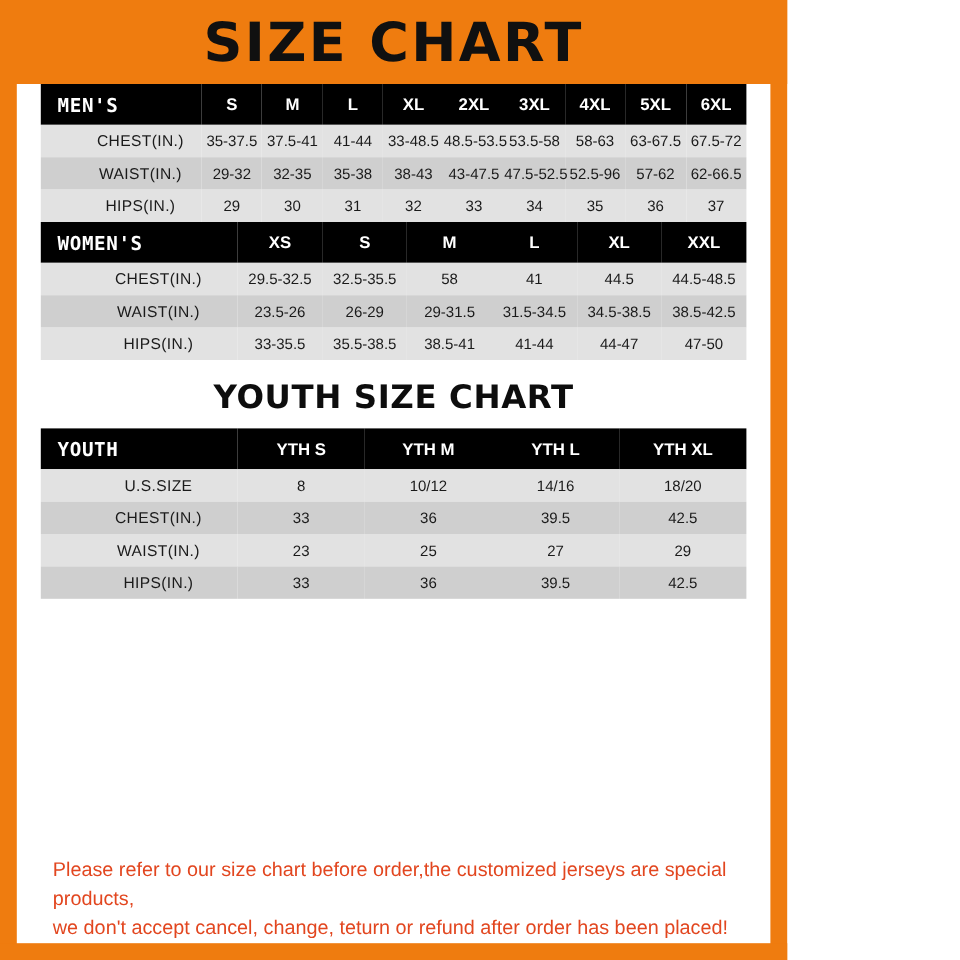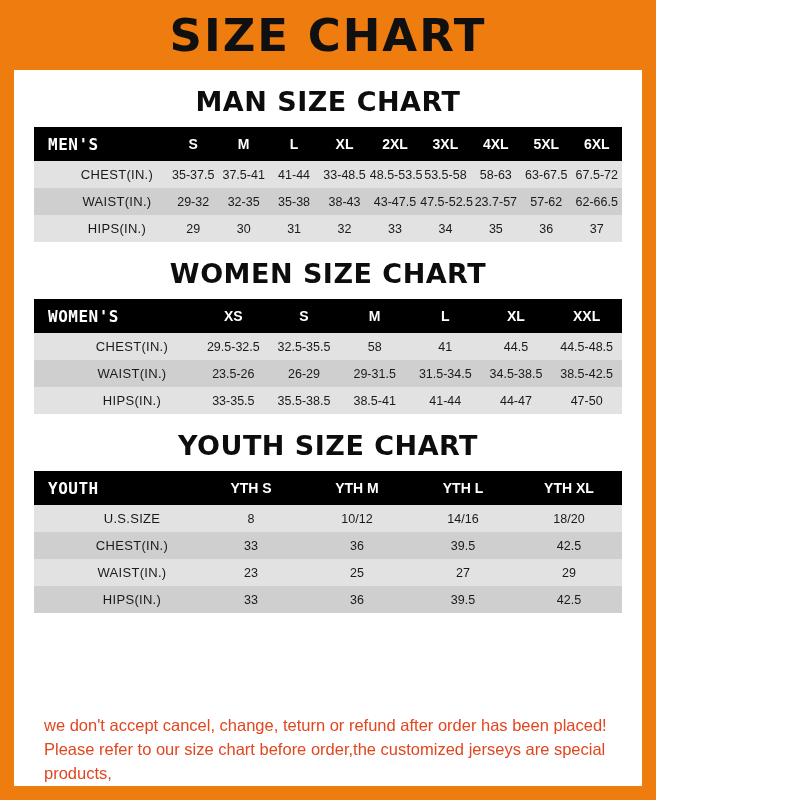--- a/index.html
+++ b/index.html
@@ -119,21 +119,20 @@
 </head>
 <body>
 
 <div class="page">
 
   <div class="banner">
     <div class="banner-title">SIZE CHART</div>
   </div>
 
   <div class="section">
-    <div class="section-title">MAN SIZE CHART</div>
     <table class="chart">
       <thead>
         <tr>
           <th class="rowhead men-col0">MEN'S</th>
           <th>S</th>
           <th>M</th>
           <th>L</th>
           <th>XL</th>
           <th>2XL</th>
           <th>3XL</th>
@@ -156,42 +155,41 @@
           <td>67.5-72</td>
         </tr>
         <tr class="even">
           <td class="rowhead">WAIST(IN.)</td>
           <td>29-32</td>
           <td>32-35</td>
           <td>35-38</td>
           <td>38-43</td>
           <td>43-47.5</td>
           <td>47.5-52.5</td>
-          <td>23.7-57</td>
+          <td>52.5-96</td>
           <td>57-62</td>
           <td>62-66.5</td>
         </tr>
         <tr class="odd">
           <td class="rowhead">HIPS(IN.)</td>
           <td>29</td>
           <td>30</td>
           <td>31</td>
           <td>32</td>
           <td>33</td>
           <td>34</td>
           <td>35</td>
           <td>36</td>
           <td>37</td>
         </tr>
       </tbody>
     </table>
   </div>
 
   <div class="section">
-    <div class="section-title">WOMEN SIZE CHART</div>
     <table class="chart">
       <thead>
         <tr>
           <th class="rowhead women-col0">WOMEN'S</th>
           <th>XS</th>
           <th>S</th>
           <th>M</th>
           <th>L</th>
           <th>XL</th>
           <th>XXL</th>
@@ -268,18 +266,18 @@
           <td>33</td>
           <td>36</td>
           <td>39.5</td>
           <td>42.5</td>
         </tr>
       </tbody>
     </table>
   </div>
 
   <div class="footer">
+    <div class="footer-line">Please refer to our size chart before order,the customized jerseys are special products,</div>
     <div class="footer-line">we don't accept cancel, change, teturn or refund after order has been placed!</div>
-    <div class="footer-line">Please refer to our size chart before order,the customized jerseys are special products,</div>
   </div>
 
   <div class="bottom-bar"></div>
 </div>
 
 </body></html>

